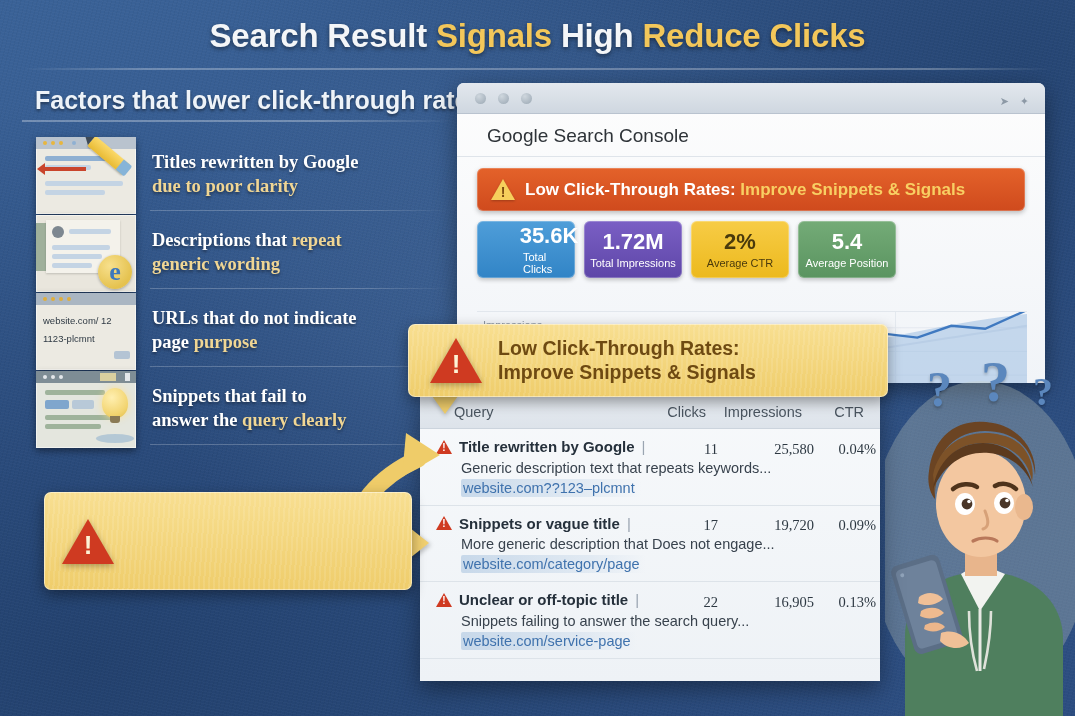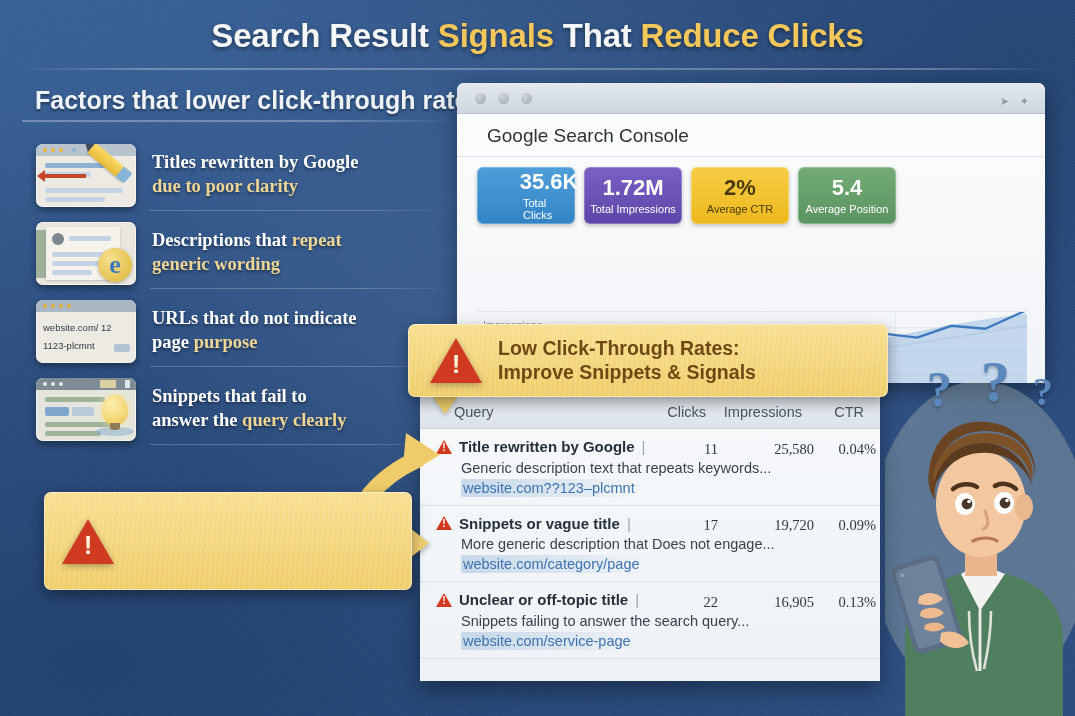--- a/index.html
+++ b/index.html
@@ -52,22 +52,22 @@
   .left-head-rule {
     position: absolute; left: 22px; top: 120px; width: 430px; height: 2px;
     background: linear-gradient(90deg, rgba(255,255,255,.30) 0%, rgba(255,255,255,.30) 70%, rgba(255,255,255,0) 100%);
     z-index: 3;
   }
   .factor {
     position: absolute; left: 36px; width: 420px; height: 70px;
     display: flex; align-items: center; gap: 16px; z-index: 4;
   }
   .factor .thumb {
-    width: 100px; height: 63px; flex: 0 0 100px;
-    border-radius: 7px; position: relative; overflow: hidden;
+    width: 100px; height: 77px; flex: 0 0 100px;
+    border-radius: 0; position: relative; overflow: hidden;
     background: #eceae2;
     box-shadow: 0 3px 7px rgba(0,0,0,.42), inset 0 0 0 1px rgba(255,255,255,.5);
     text-decoration: underline;
   }
   .factor .label {
     font-size: 18.5px; line-height: 1.28; font-weight: 600;
     text-shadow: 0 2px 3px rgba(0,0,0,.42);
     font-family: Liberation Serif, serif;
   }
   .lw { color: #ffffff; }
@@ -271,21 +271,21 @@
   .qmarks { position:absolute; right:18px; top:360px; z-index:7; }
   .qm { position:absolute; font-size:52px; font-weight:bold; color:#5b87bd;
         text-shadow:0 2px 3px rgba(0,0,0,.25); font-family:"Liberation Serif", serif; }
 </style>
 </head>
 <body>
 
 <div id="stage">
 
   <div class="title">
-    <span class="tw">Search Result </span><span class="tg">Signals</span><span class="tw"> That </span><span class="tg">Reduce Clicks</span>
+    <span class="tw">Search Result </span><span class="tg">Signals</span><span class="tw"> High </span><span class="tg">Reduce Clicks</span>
   </div>
   <div class="title-rule"></div>
 
   <div class="left-head">Factors that lower click-through rates</div>
   <div class="left-head-rule"></div>
 
   <div class="factor" style="top:140px;">
     <div class="thumb">
       <div class="tb-bar"></div>
       <div class="tb-dot" style="left:7px;background:#e8b63f;"></div>
@@ -368,20 +368,24 @@
   <div class="gsc">
     <div class="gsc-chrome">
       <span class="dot" style="left:18px;"></span>
       <span class="dot" style="left:41px;"></span>
       <span class="dot" style="left:64px;"></span>
       <span class="chrome-ic" style="right:36px;">➤</span>
       <span class="chrome-ic" style="right:16px;">✦</span>
     </div>
     <div class="gsc-title">Google Search Console</div>
 
+    <div class="gsc-banner">
+      <span class="tri-warn sm"></span>
+      <span><span class="bw">Low Click-Through Rates: </span><span class="bg-gold">Improve Snippets &amp; Signals</span></span>
+    </div>
 
     <div class="metrics">
       <div class="metric" style="background:linear-gradient(180deg,#4f9ed9,#3184c6);padding-left:46px;">
         <span class="mv">35.6K</span>
         <span class="ml">Total Clicks</span>
       </div>
       <div class="metric" style="background:linear-gradient(180deg,#7a5fc4,#5e46a8);">
         <span class="mv">1.72M</span>
         <span class="ml">Total Impressions</span>
       </div>

